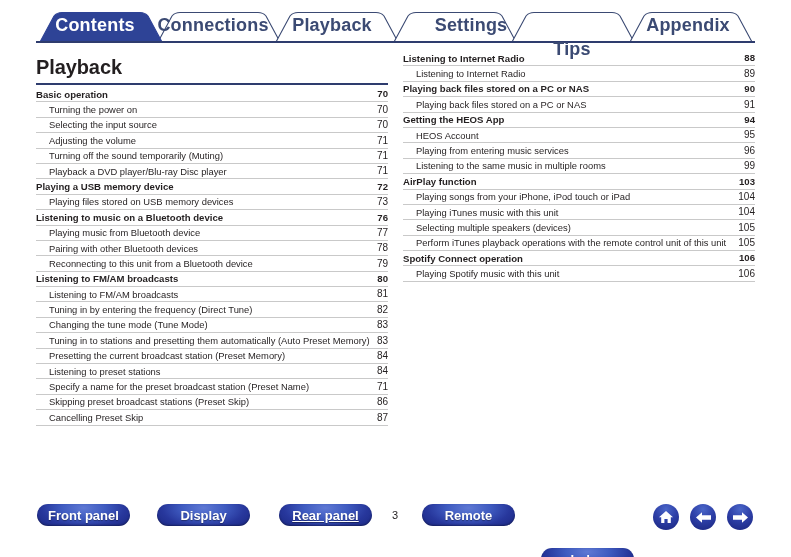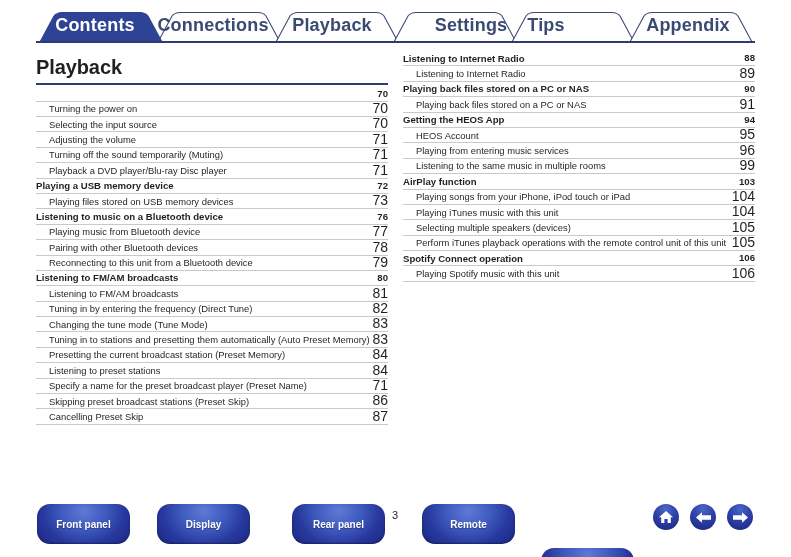--- a/index.html
+++ b/index.html
@@ -96,21 +96,21 @@
     display: block;
     font-size: 9.4px;
     line-height: 13.2px;
     color: #231f20;
     padding-right: 12px;
   }
   .toc-row .pg {
     position: absolute;
     right: 0;
     bottom: 0.8px;
-    font-size: 14px;
+    font-size: 10px;
     line-height: 13.2px;
     text-align: right;
     width: 24px;
     color: #231f20;
   }
   .toc-row.chapter .rt,
   .toc-row.chapter .pg {
     font-weight: bold;
     font-size: 9.6px;
   }
@@ -121,27 +121,27 @@
   #footer {
     position: absolute;
     left: 0;
     top: 493px;
     width: 791px;
     height: 64px;
   }
   .pill {
     position: absolute;
     top: 11px;
-    height: 40px;
+    height: 22px;
     border-radius: 13px;
     background:
       radial-gradient(ellipse 62% 120% at 50% 18%, #5f79d4 0%, #3f5bc0 38%, #27379c 72%, #1d2a86 100%);
     box-shadow: inset 0 -1px 2px rgba(0,0,0,0.35);
     color: #ffffff;
-    font-size: 10px;
+    font-size: 13px;
     font-weight: bold;
     display: flex;
     align-items: center;
     justify-content: center;
     cursor: pointer;
     text-shadow: 0 1px 1px rgba(0,0,0,0.35);
   }
   .round-btn {
     position: absolute;
     top: 11px;
@@ -189,30 +189,31 @@
   <div class="tab-hit" style="left:158px; width:122px;"></div>
   <div class="tab-hit" style="left:276px; width:122px;"></div>
   <div class="tab-hit" style="left:394px; width:122px;"></div>
   <div class="tab-hit" style="left:512px; width:122px;"></div>
   <div class="tab-hit" style="left:630px; width:122px;"></div>
 
   <div class="tab-label active" style="left:95px;">Contents</div>
   <div class="tab-label" style="left:213px;">Connections</div>
   <div class="tab-label" style="left:332px;">Playback</div>
   <div class="tab-label" style="left:471px;">Settings</div>
-  <div class="tab-label" style="left:546px;">Tips</div>
+  <div class="tab-label" style="left:572px;margin-top:24px;">Tips</div>
   <div class="tab-label" style="left:688px;">Appendix</div>
 </div>
 
 <div id="content">
   <div id="page-title">Playback</div>
   <div id="title-rule"></div>
 
   <div class="col" id="col-left">
       <div class="toc-row chapter">
+        <span class="rt">Basic operation</span>
         <span class="pg">70</span>
       </div>
       <div class="toc-row sub">
         <span class="rt">Turning the power on</span>
         <span class="pg">70</span>
       </div>
       <div class="toc-row sub">
         <span class="rt">Selecting the input source</span>
         <span class="pg">70</span>
       </div>
@@ -274,21 +275,21 @@
       </div>
       <div class="toc-row sub">
         <span class="rt">Presetting the current broadcast station (Preset Memory)</span>
         <span class="pg">84</span>
       </div>
       <div class="toc-row sub">
         <span class="rt">Listening to preset stations</span>
         <span class="pg">84</span>
       </div>
       <div class="toc-row sub">
-        <span class="rt">Specify a name for the preset broadcast player (Preset Name)</span>
+        <span class="rt">Specify a name for the preset broadcast station (Preset Name)</span>
         <span class="pg">71</span>
       </div>
       <div class="toc-row sub">
         <span class="rt">Skipping preset broadcast stations (Preset Skip)</span>
         <span class="pg">86</span>
       </div>
       <div class="toc-row sub">
         <span class="rt">Cancelling Preset Skip</span>
         <span class="pg">87</span>
       </div>
@@ -354,21 +355,21 @@
         <span class="rt">Playing Spotify music with this unit</span>
         <span class="pg">106</span>
       </div>
     </div>
 </div>
 
 <div id="footer">
   <div id="page-number">3</div>
 <div class="pill" style="left: 37px; width: 93px;">Front panel</div>
     <div class="pill" style="left: 157px; width: 93px;">Display</div>
-    <div class="pill" style="left: 292px; width: 93px;">Rear panel</div>
+    <div class="pill" style="left: 279px; width: 93px; text-decoration: underline;">Rear panel</div>
     <div class="pill" style="left: 422px; width: 93px;">Remote</div>
     <div class="pill" style="left: 541px; width: 93px; margin-top: 44px;">Index</div>
     <div class="round-btn" style="left: 653px;">
       <span>
         <svg width="16" height="16" viewBox="0 0 16 16">
           <path d="M8 2 L15 8.2 L12.8 8.2 L12.8 14 L9.6 14 L9.6 10.1 L6.4 10.1 L6.4 14 L3.2 14 L3.2 8.2 L1 8.2 Z" fill="#ffffff"></path>
         </svg>
       </span>
     </div>
     <div class="round-btn" style="left: 690px;">

